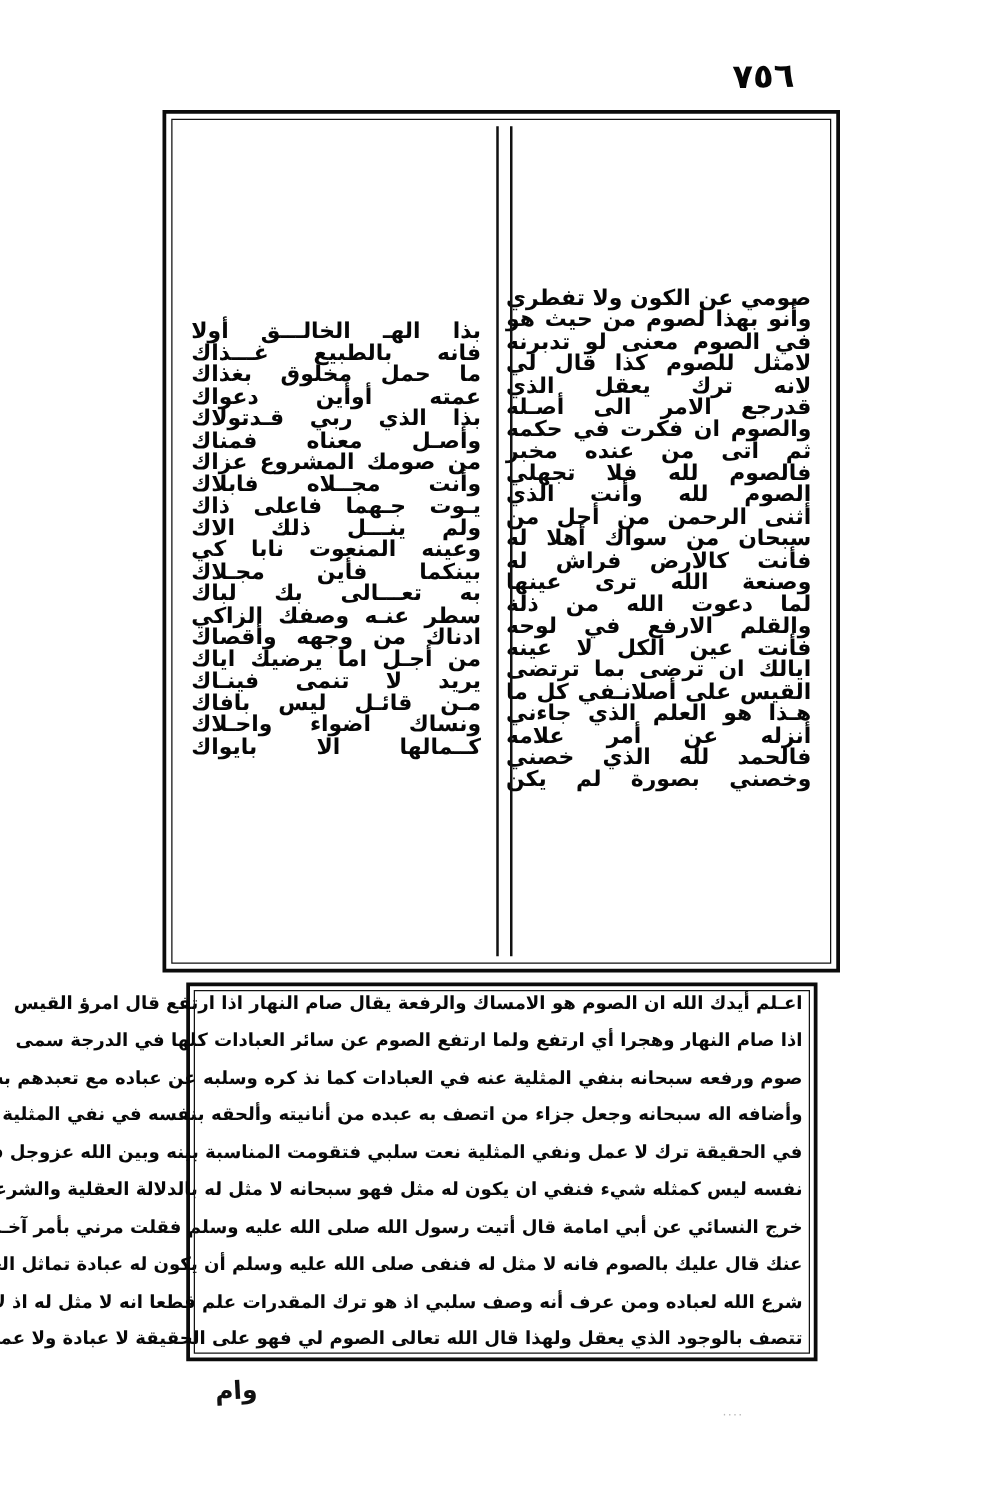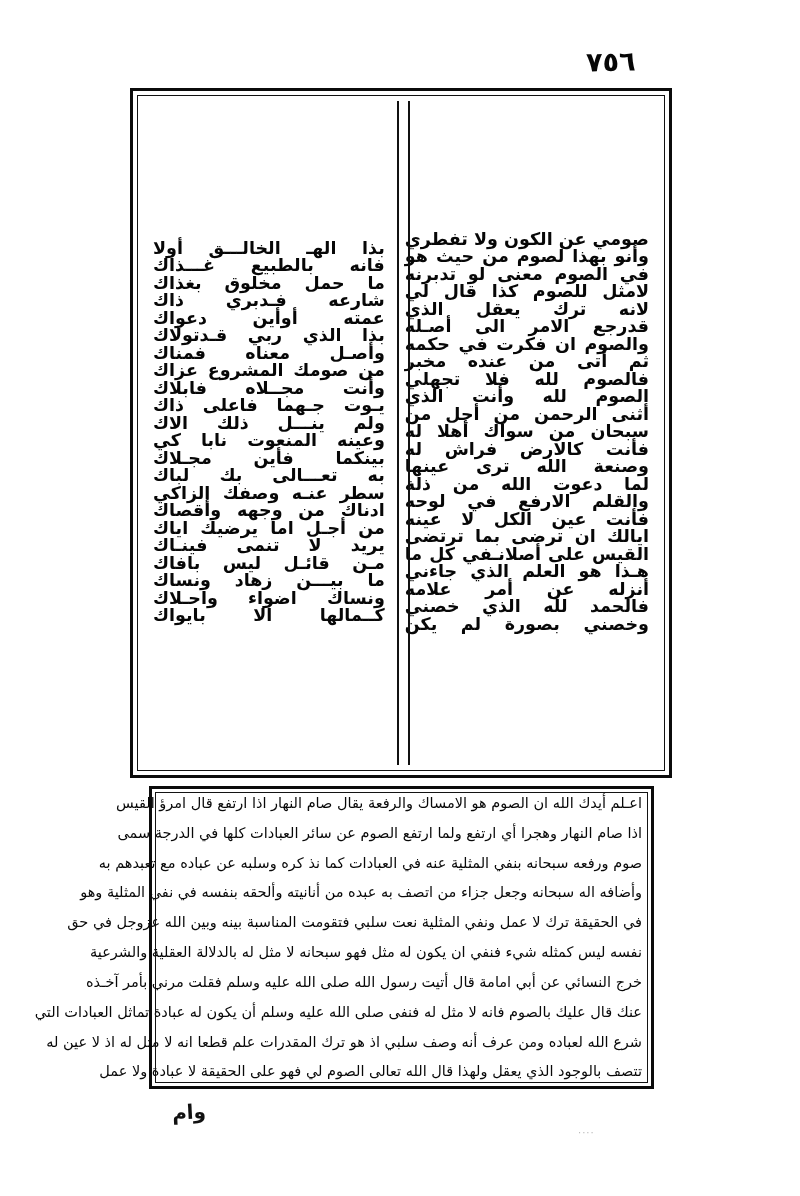--- a/index.html
+++ b/index.html
@@ -115,21 +115,21 @@
     position: absolute;
     left: 9px; right: 9px; top: 7px; bottom: 7px;
     direction: rtl;
     display: flex;
     flex-direction: column;
     justify-content: space-between;
   }
   .prose-line {
     font-family: "DejaVu Sans", sans-serif;
     font-size: 14.5px;
-    font-weight: 400;
+    font-weight: 700;
     line-height: 1.0;
     direction: rtl;
     text-align: justify;
     text-align-last: justify;
     white-space: nowrap;
     color: #080808;
   }
 
   
   #catchword {
@@ -182,37 +182,35 @@
       <div class="verse-line">هـذا هو العلم الذي جاءني</div>
       <div class="verse-line">أنزله عن أمر علامه</div>
       <div class="verse-line">فالحمد لله الذي خصني</div>
       <div class="verse-line">وخصني بصورة لم يكن</div>
     </div>
 
     <div class="verse-col left">
       <div class="verse-line">بذا الهـ الخالـــق أولا</div>
       <div class="verse-line">فانه بالطبيع غـــذاك</div>
       <div class="verse-line">ما حمل مخلوق بغذاك</div>
-      <div class="verse-line">شارعه فـدبري ذاك</div>
       <div class="verse-line">عمته أوأين دعواك</div>
       <div class="verse-line">بذا الذي ربي قـدتولاك</div>
       <div class="verse-line">وأصـل معناه فمناك</div>
       <div class="verse-line">من صومك المشروع عزاك</div>
       <div class="verse-line">وأنت مجــلاه فابلاك</div>
       <div class="verse-line">يـوت جـهما فاعلى ذاك</div>
       <div class="verse-line">ولم ينـــل ذلك الاك</div>
       <div class="verse-line">وعينه المنعوت نابا كي</div>
       <div class="verse-line">بينكما فأين مجـلاك</div>
       <div class="verse-line">به تعـــالى بك لباك</div>
       <div class="verse-line">سطر عنـه وصفك الزاكي</div>
       <div class="verse-line">ادناك من وجهه وأقصاك</div>
       <div class="verse-line">من أجـل اما يرضيك اياك</div>
       <div class="verse-line">يريد لا تنمى فينـاك</div>
       <div class="verse-line">مـن قائـل ليس بافاك</div>
-      <div class="verse-line">ما بيـــن زهاد ونساك</div>
       <div class="verse-line">ونساك اضواء واحـلاك</div>
       <div class="verse-line">كــمالها الا بايواك</div>
     </div>
 
     <div id="col-divider"></div>
   </div>
 </div>
 
 <div id="prose-frame">
   <div id="prose-inner">

